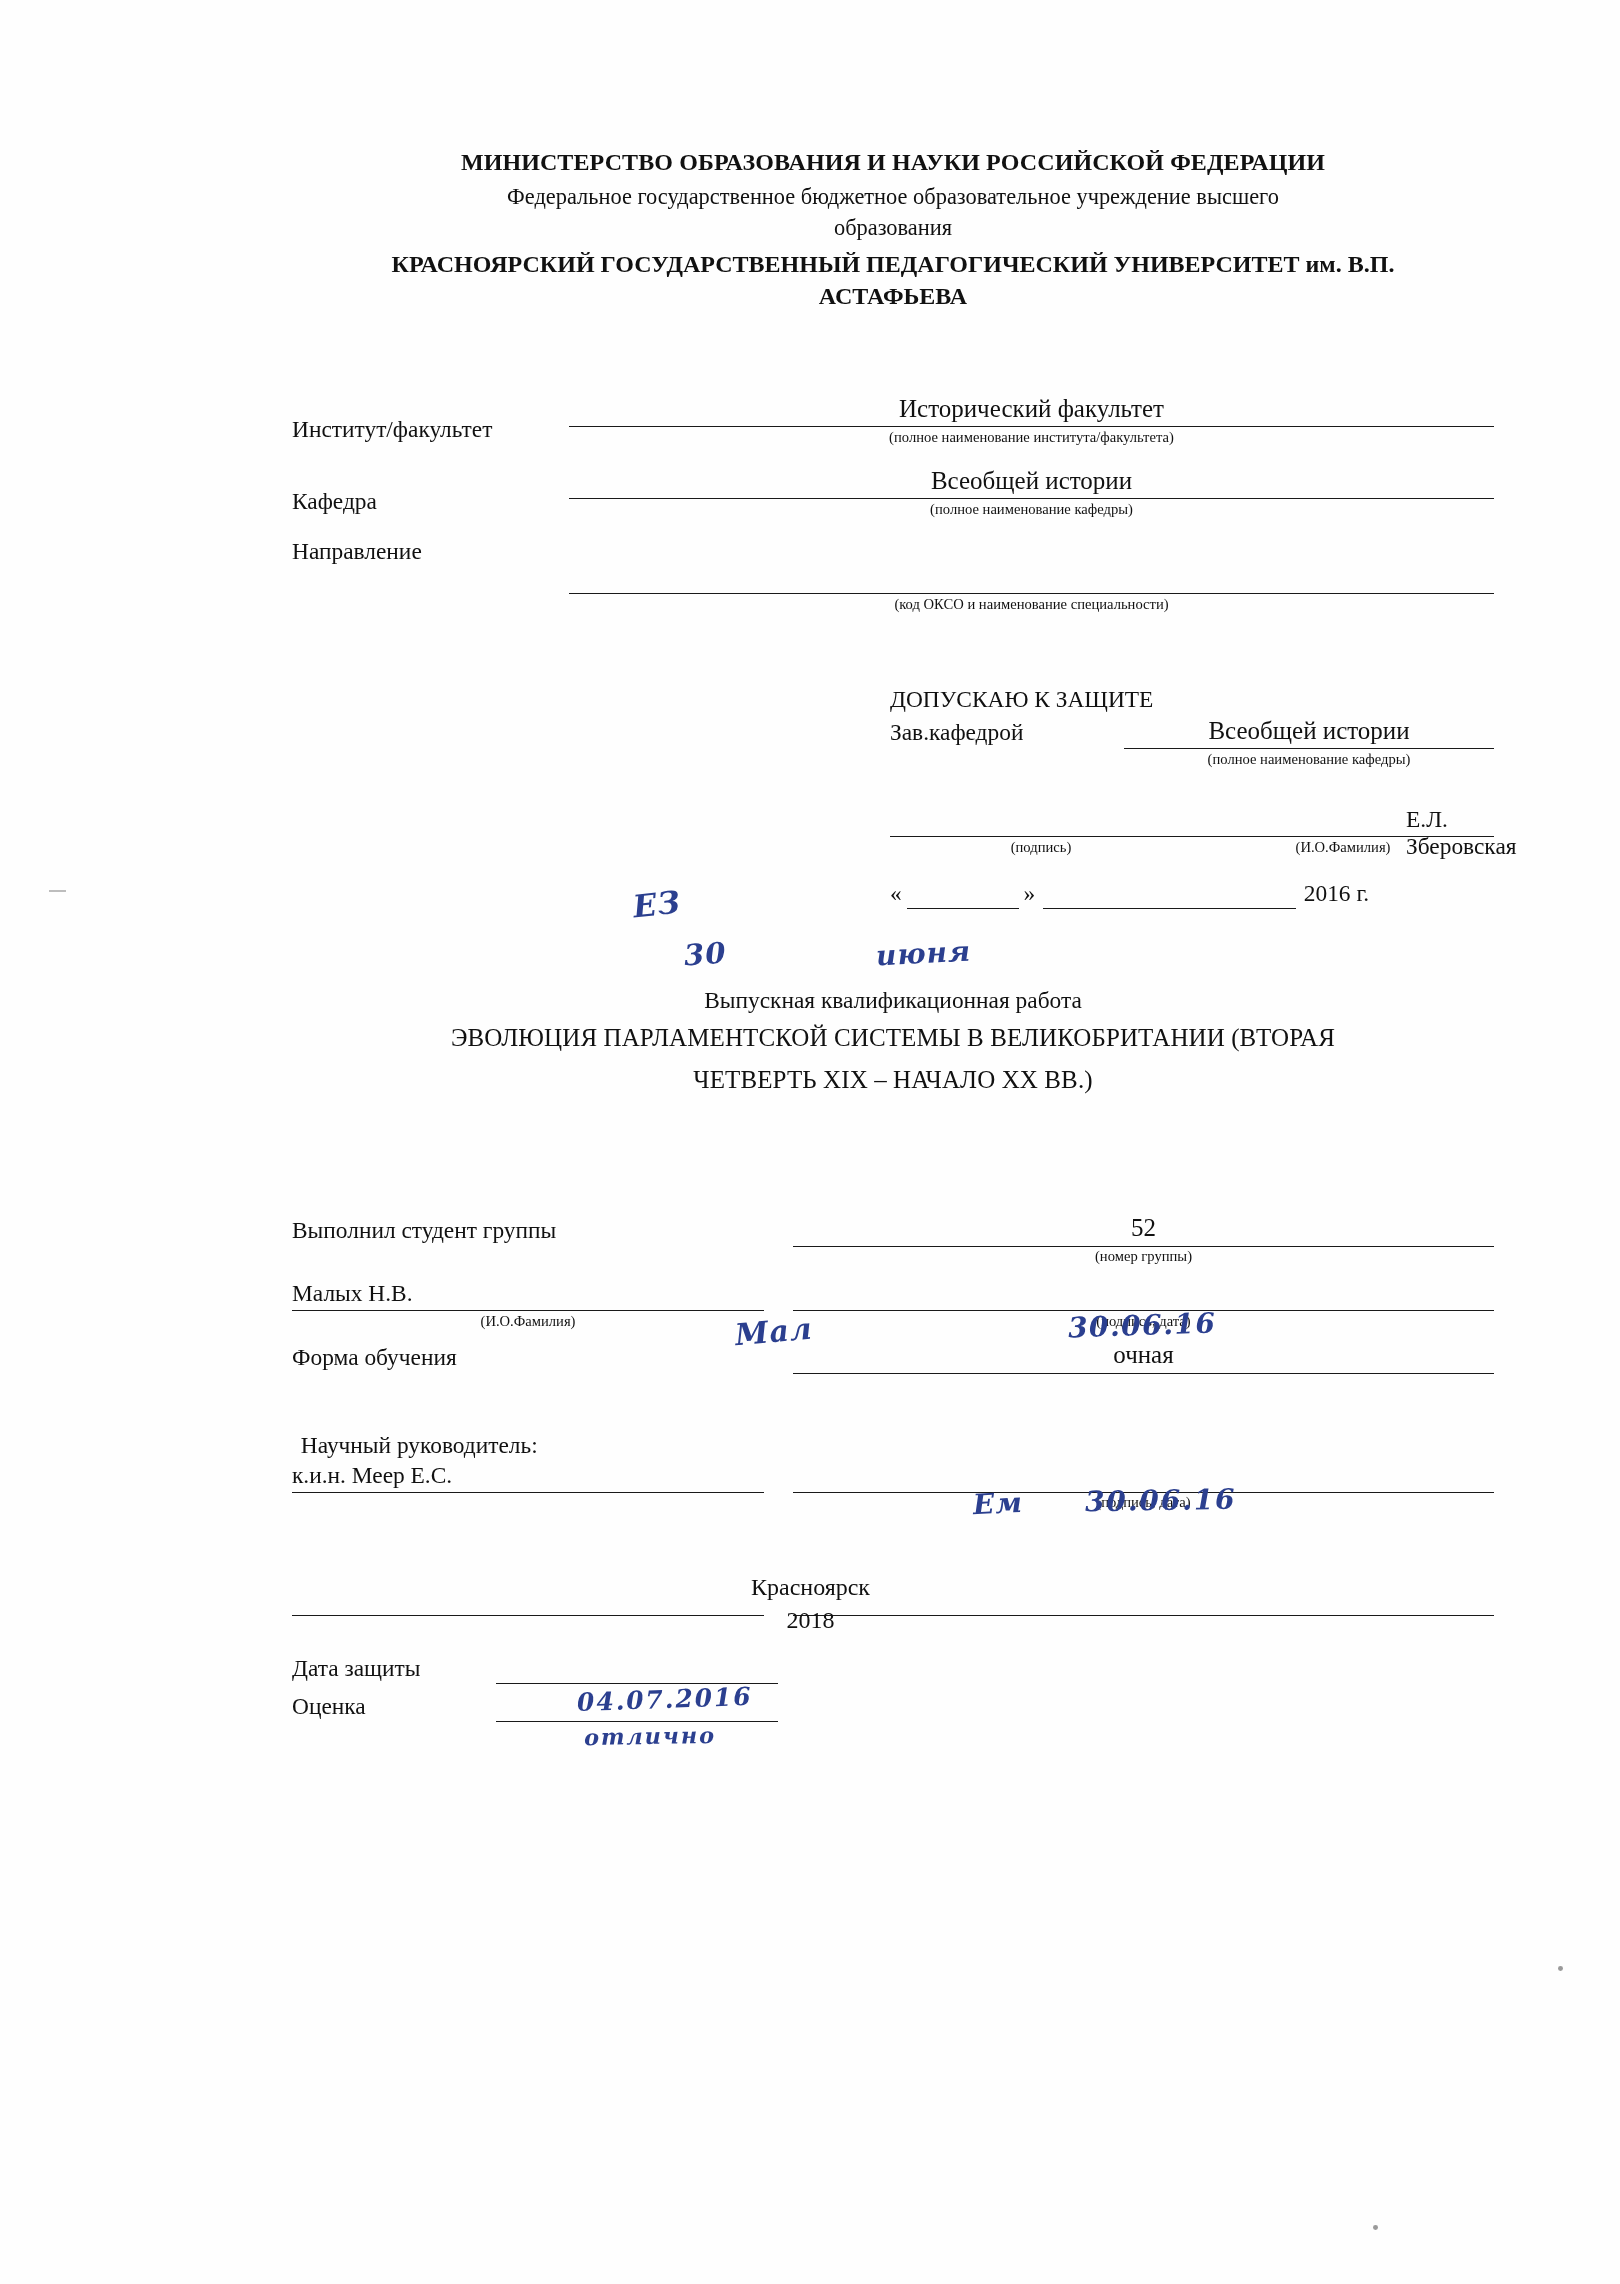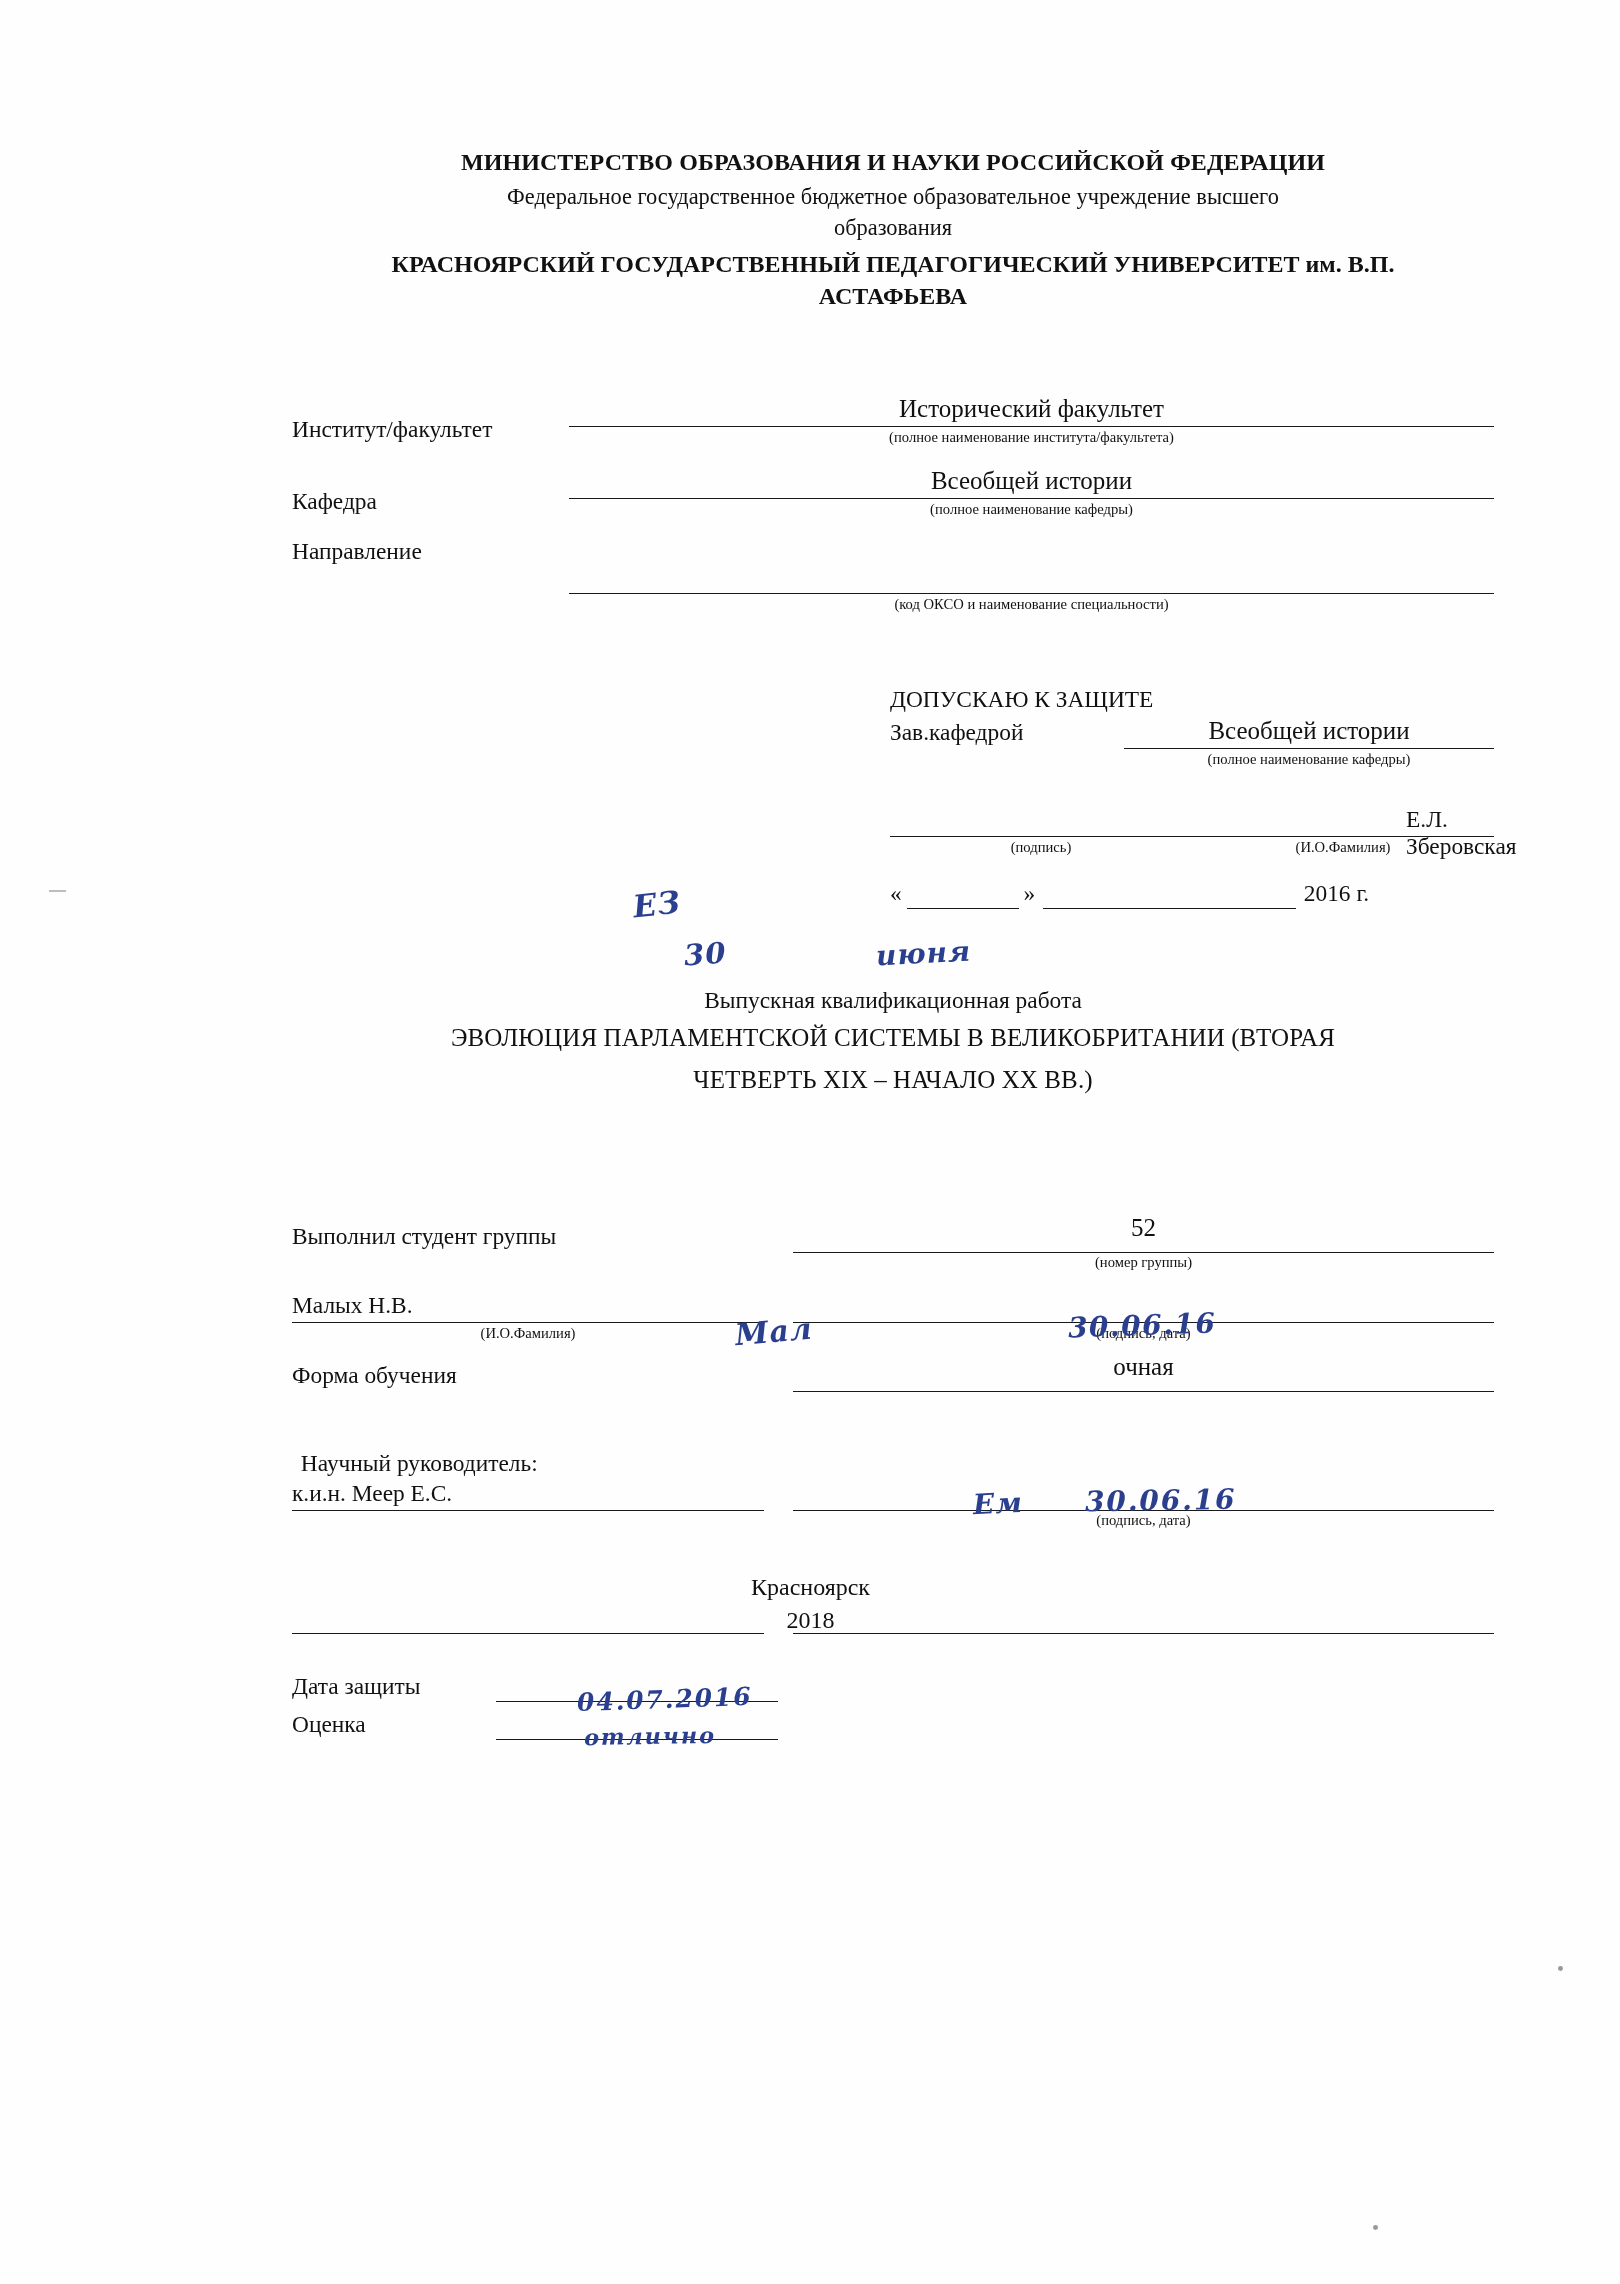--- a/index.html
+++ b/index.html
@@ -206,21 +206,21 @@
   .s-left.line {
     border-bottom: 1px solid #1a1a1a;
     margin-right: 29px;
     flex: 0 0 472px;
   }
   .s-right {
     flex: 1 1 auto;
     font-size: 25px;
     text-align: center;
     border-bottom: 1px solid #1a1a1a;
-    padding-bottom: 10px;
+    padding-bottom: 4px;
     min-height: 27px;
   }
   .s-hints {
     display: flex;
     margin-top: 1.9px;
   }
   .s-hints .h1 {
     flex: 0 0 501px;
     font-size: 14.6px;
     text-align: center;

